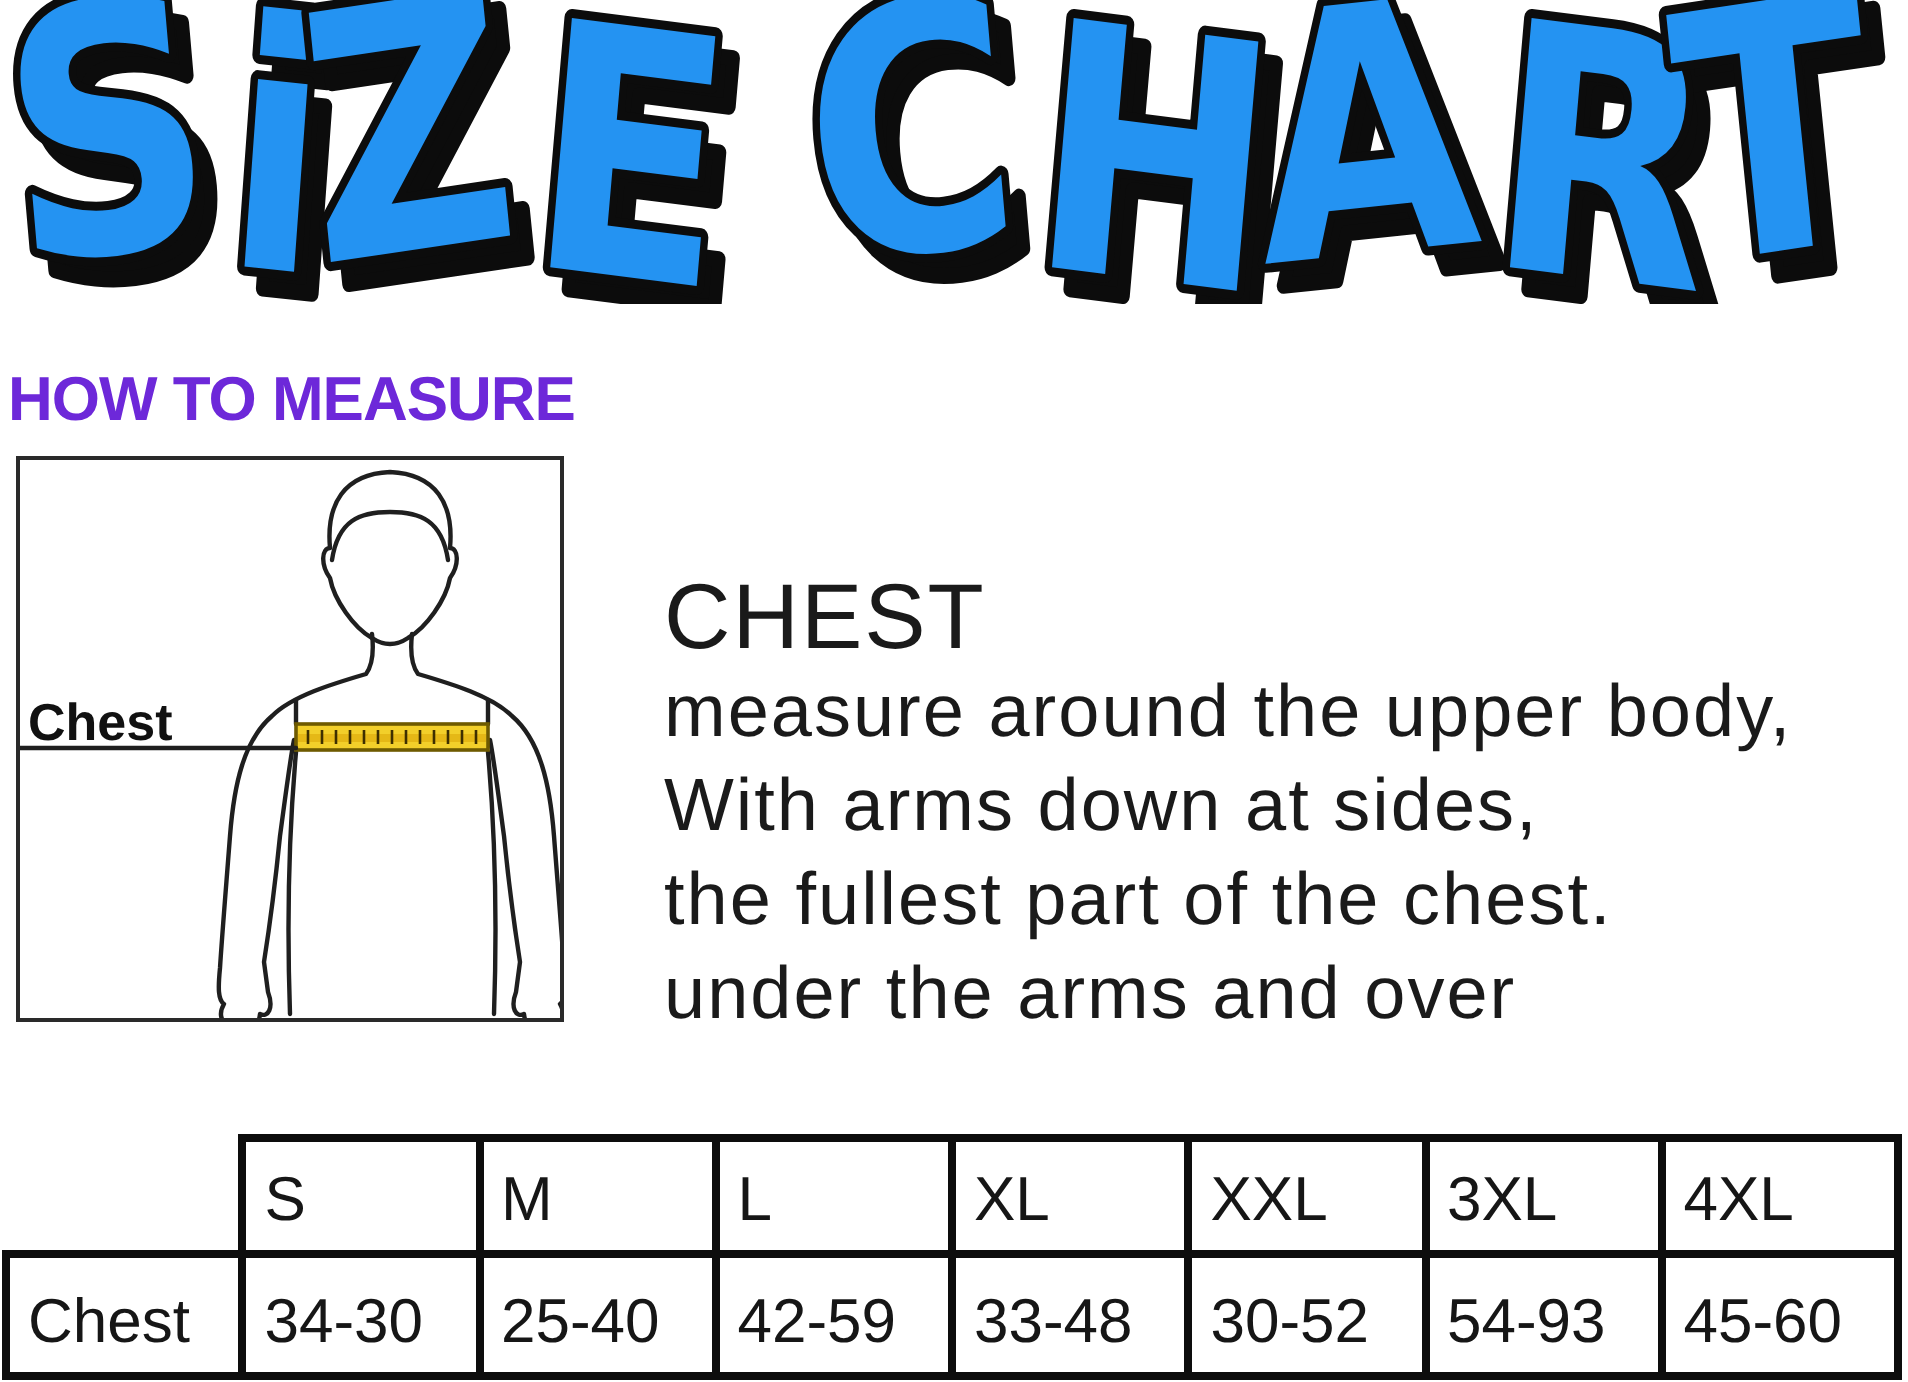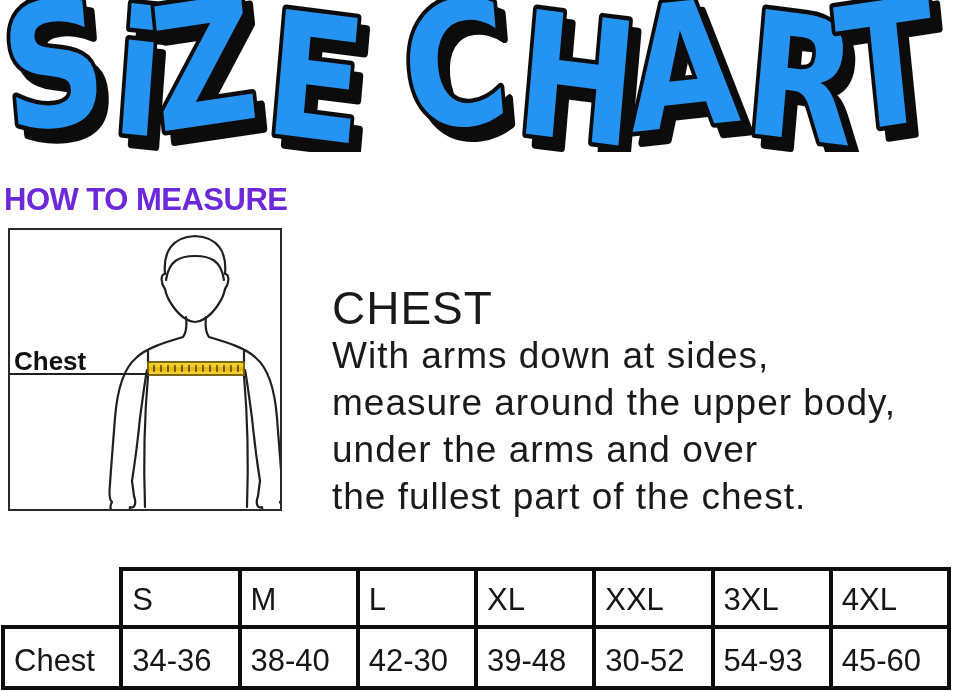--- a/index.html
+++ b/index.html
@@ -91,44 +91,44 @@
       <path d="M144,135V142 M151,135V142 M158,135V142 M165,135V142 M172,135V142 M179,135V142 M186,135V142 M193,135V142 M200,135V142 M207,135V142 M214,135V142 M221,135V142 M228,135V142" stroke="#3D2F00" stroke-width="1.3" fill="none"></path>
 
       <path class="outline" d="M 0,144 L 138,144"></path>
 
       <text class="chest-label-text" x="4" y="140">Chest</text>
     </svg>
   </div>
 
   <div class="instructions">
     <div class="chest-heading">CHEST</div>
+    <div class="chest-line">measure around the upper body,</div>
     <div class="chest-line">With arms down at sides,</div>
-    <div class="chest-line">measure around the upper body,</div>
+    <div class="chest-line">the fullest part of the chest.</div>
     <div class="chest-line">under the arms and over</div>
-    <div class="chest-line">the fullest part of the chest.</div>
   </div>
 
   <table class="size-table">
     <tbody>
         <tr class="hdr">
       <td class="ghost"></td>
       <th>S</th>
       <th>M</th>
       <th>L</th>
       <th>XL</th>
       <th>XXL</th>
       <th>3XL</th>
       <th>4XL</th>
     </tr>
     <tr class="body">
       <td>Chest</td>
-      <td>34-36</td>
-      <td>38-40</td>
-      <td>42-30</td>
-      <td>39-48</td>
+      <td>34-30</td>
+      <td>25-40</td>
+      <td>42-59</td>
+      <td>33-48</td>
       <td>30-52</td>
       <td>54-93</td>
       <td>45-60</td>
     </tr>
   </tbody>
     </table>
 
 </div>
 
 </body></html>

